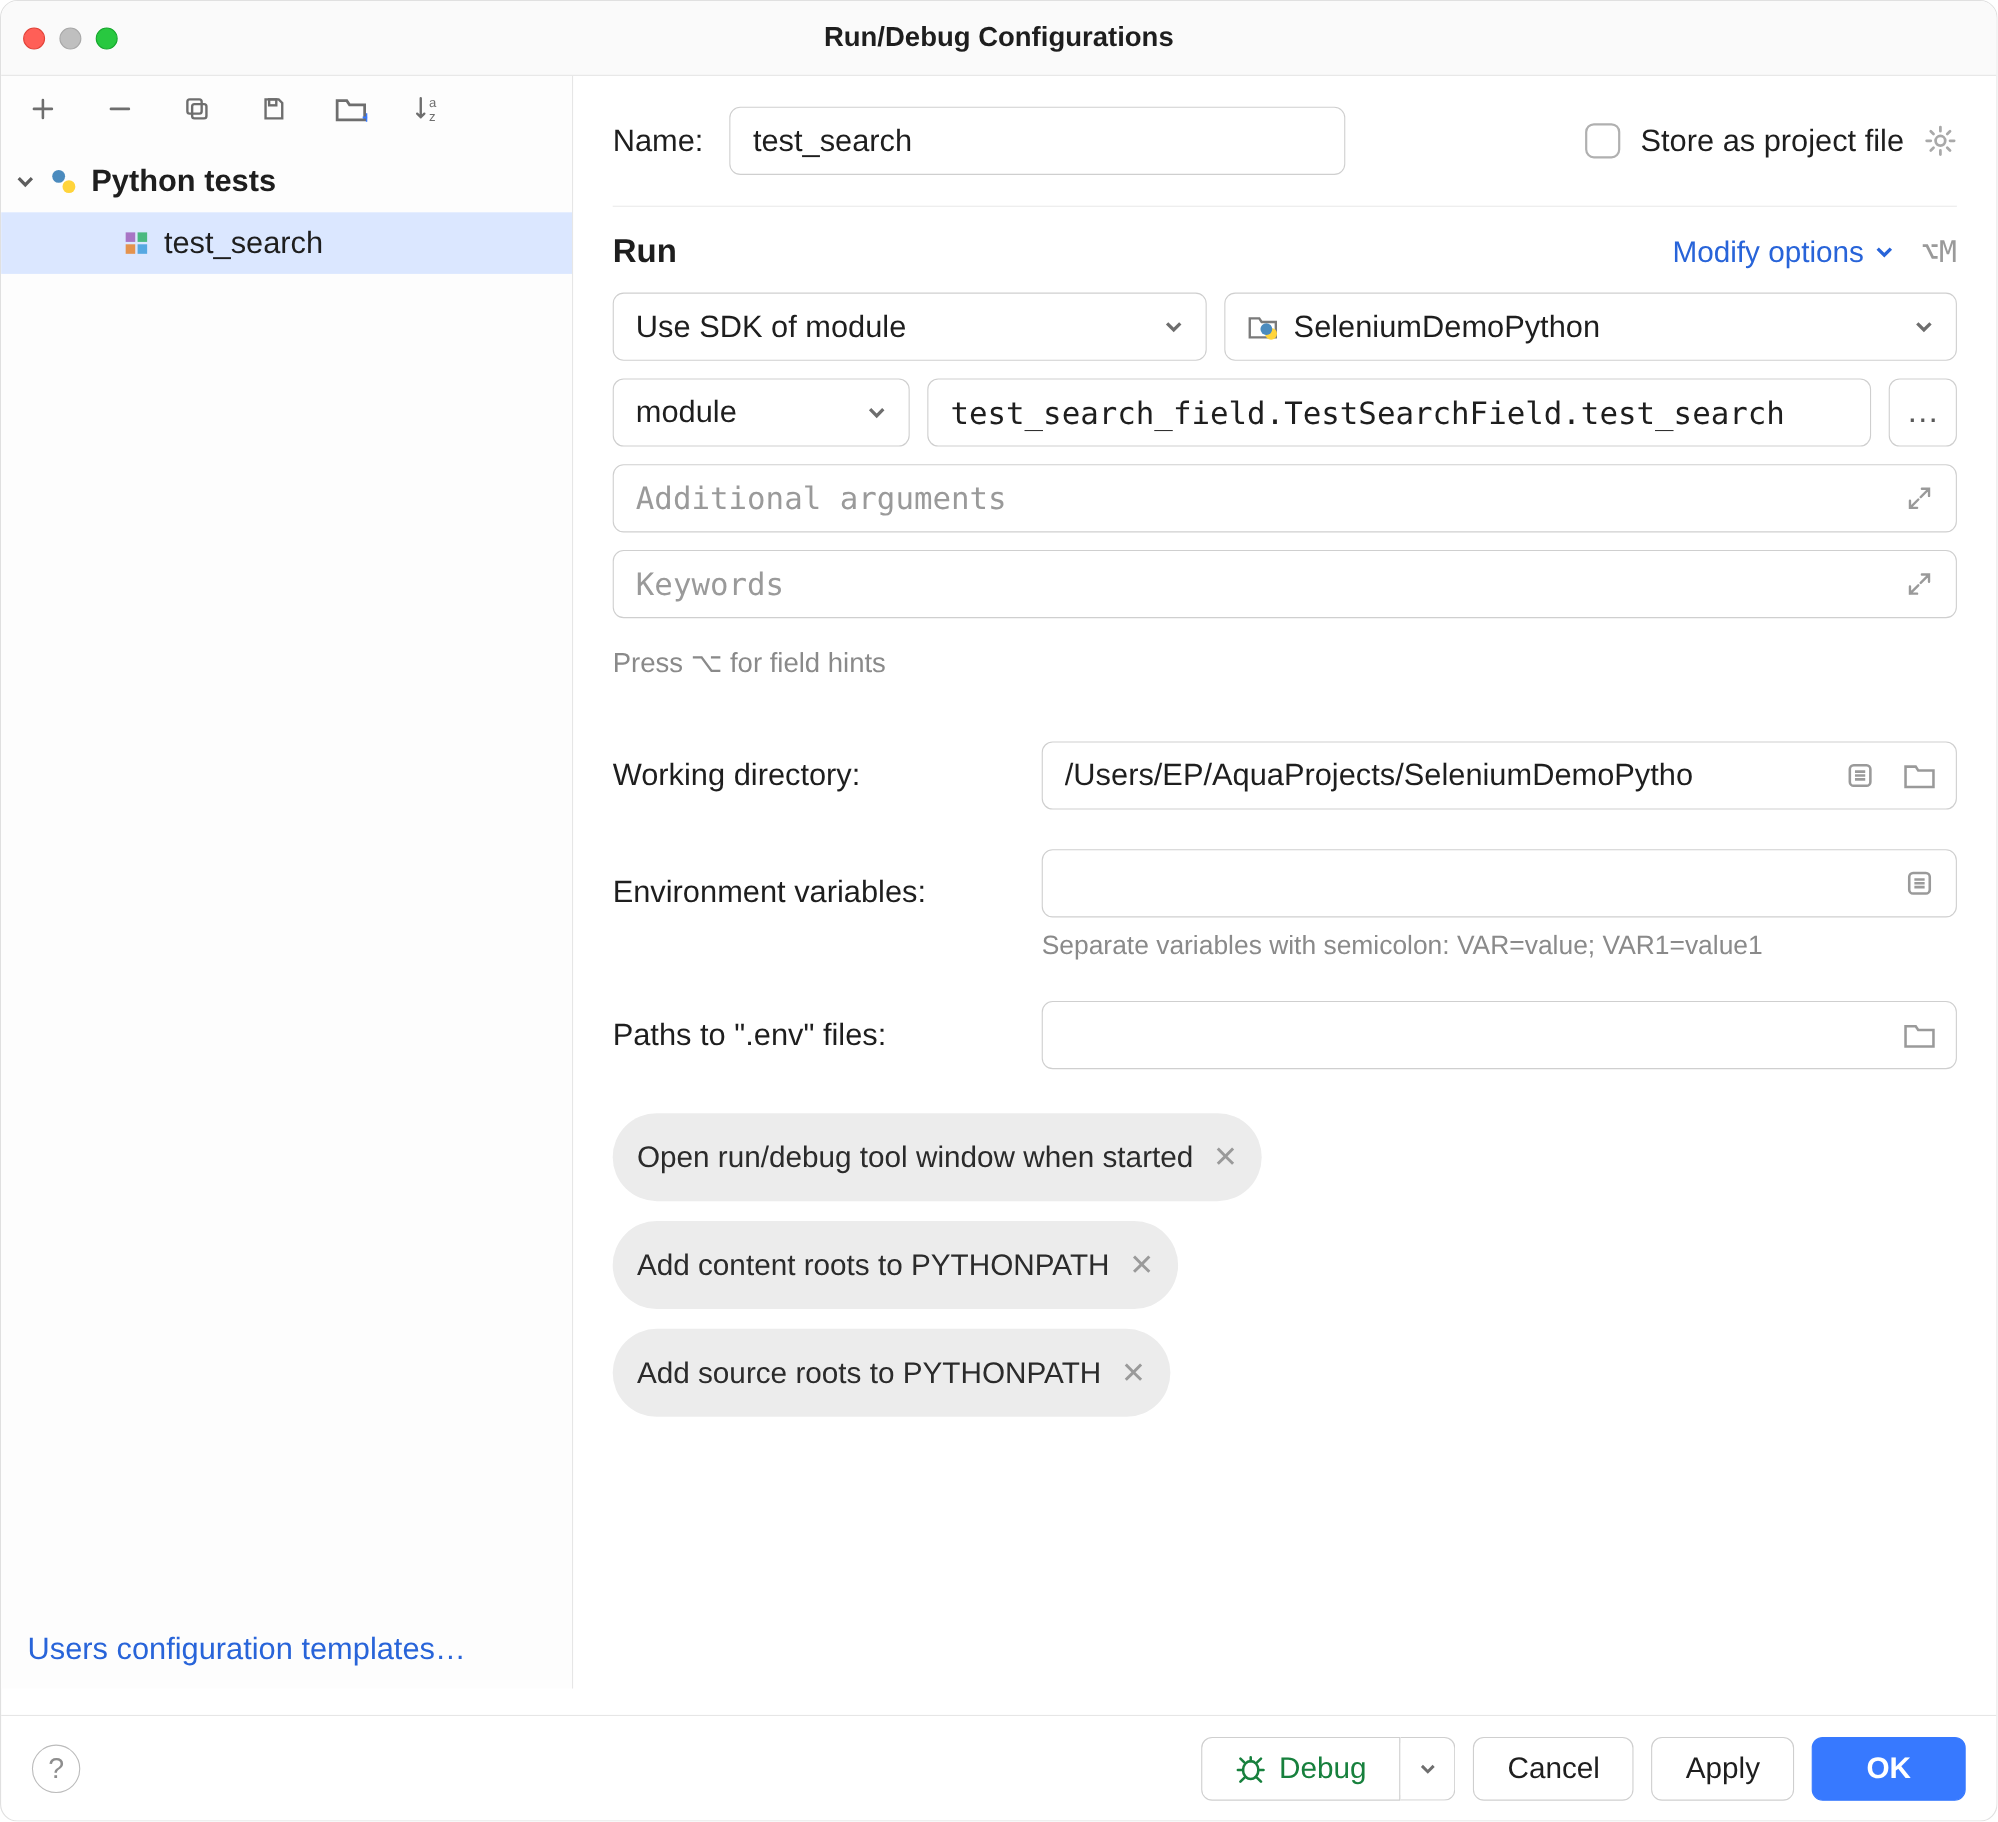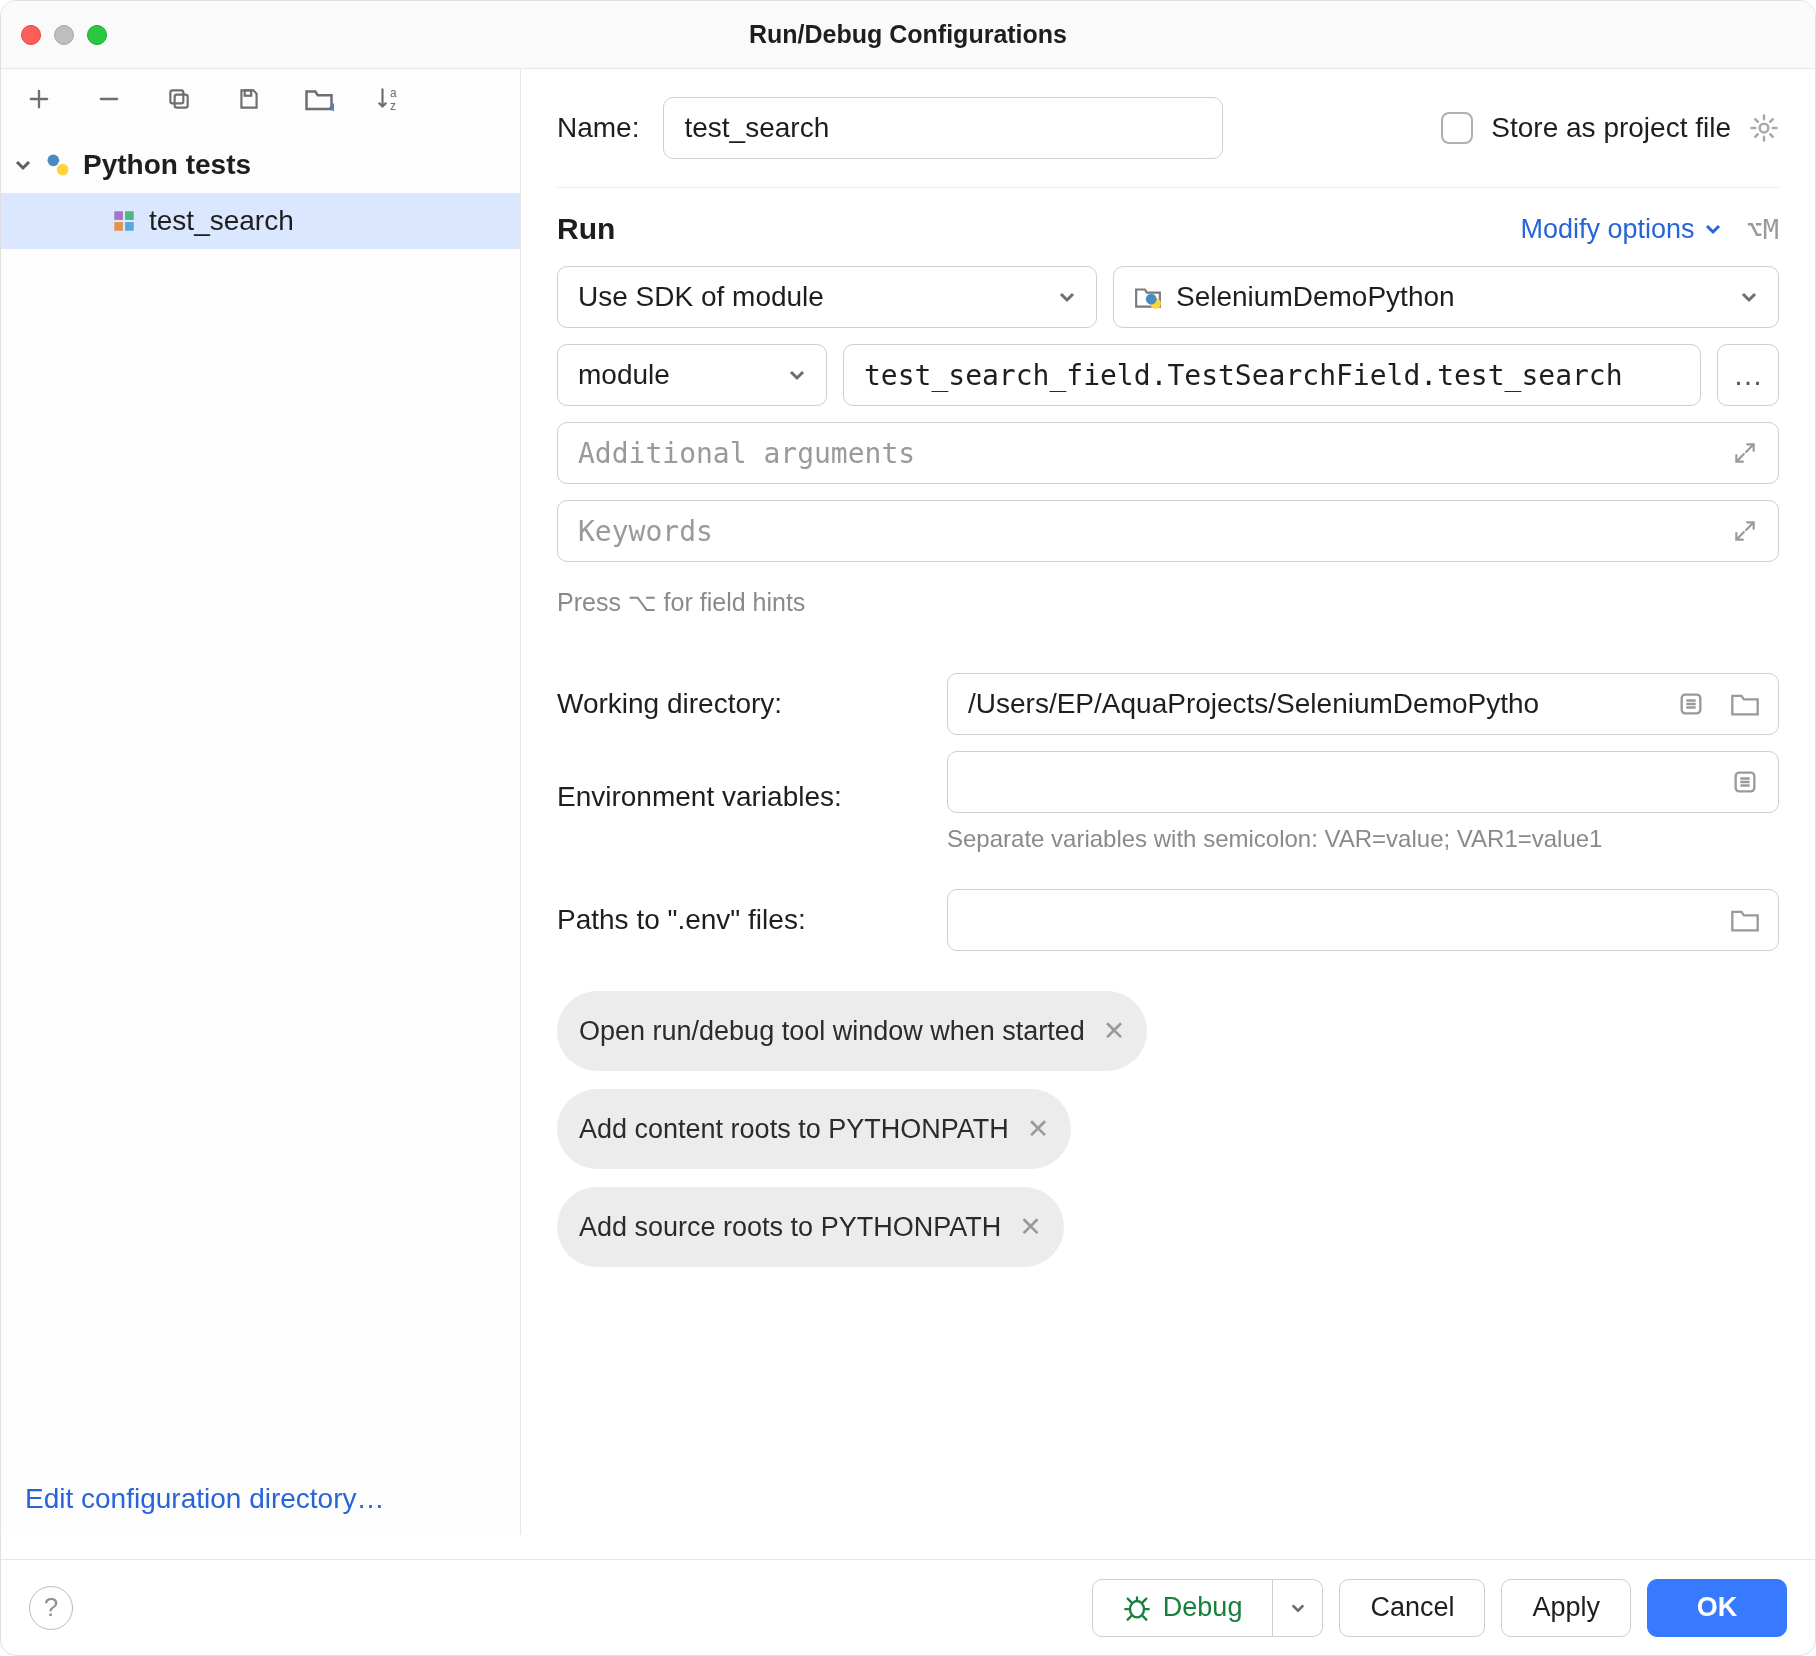--- a/index.html
+++ b/index.html
@@ -154,21 +154,21 @@
                 <rect x="13" y="3" width="8" height="8" fill="#27ae60" opacity="0.8"></rect>
                 <rect x="3" y="13" width="8" height="8" fill="#e67e22" opacity="0.8"></rect>
                 <rect x="13" y="13" width="8" height="8" fill="#3498db" opacity="0.8"></rect>
               </svg>
           </span>
           <span class="tree-label">test_search</span>
         </div>
       </div>
 
       <div class="sidebar-footer">
-        <span class="link">Edit configuration directory…</span>
+        <span class="link">Users configuration templates…</span>
       </div>
     </div>
 
     <div class="main">
 
       <div class="row">
         <span class="label">Name:</span>
         <input type="text" class="name-input" value="test_search" style="">
         <div class="store-row">
           <div class="chk"></div>
@@ -277,21 +277,21 @@
                 </svg>
             </span>
             <span class="inbtn r2">
               <svg width="30" height="26" viewBox="0 0 26 22">
                   <path d="M2 4h8l2 3h12v13H2z" fill="none" stroke="#9a9a9a" stroke-width="2"></path>
                 </svg>
             </span>
           </div>
         </div>
 
-        <div class="form-row" style="align-items:flex-end; margin-top:0;">
+        <div class="form-row" style="align-items:center; margin-top:20px;">
           <div class="form-label" style="padding-top:16px;">Environment variables:</div>
           <div class="field" style="flex:1;">
             <input type="text" class="single-btn" value="" style="">
             <span class="inbtn only">
               <svg width="28" height="28" viewBox="0 0 24 24">
                   <rect x="4" y="4" width="16" height="16" rx="3" fill="none" stroke="#9a9a9a" stroke-width="2"></rect>
                   <path d="M8 9h8M8 12h8M8 15h8" stroke="#9a9a9a" stroke-width="2"></path>
                 </svg>
             </span>
             <div class="sub-hint" style="position:absolute; top:68px; left:0; right:0;">Separate variables with semicolon: VAR=value; VAR1=value1</div>

